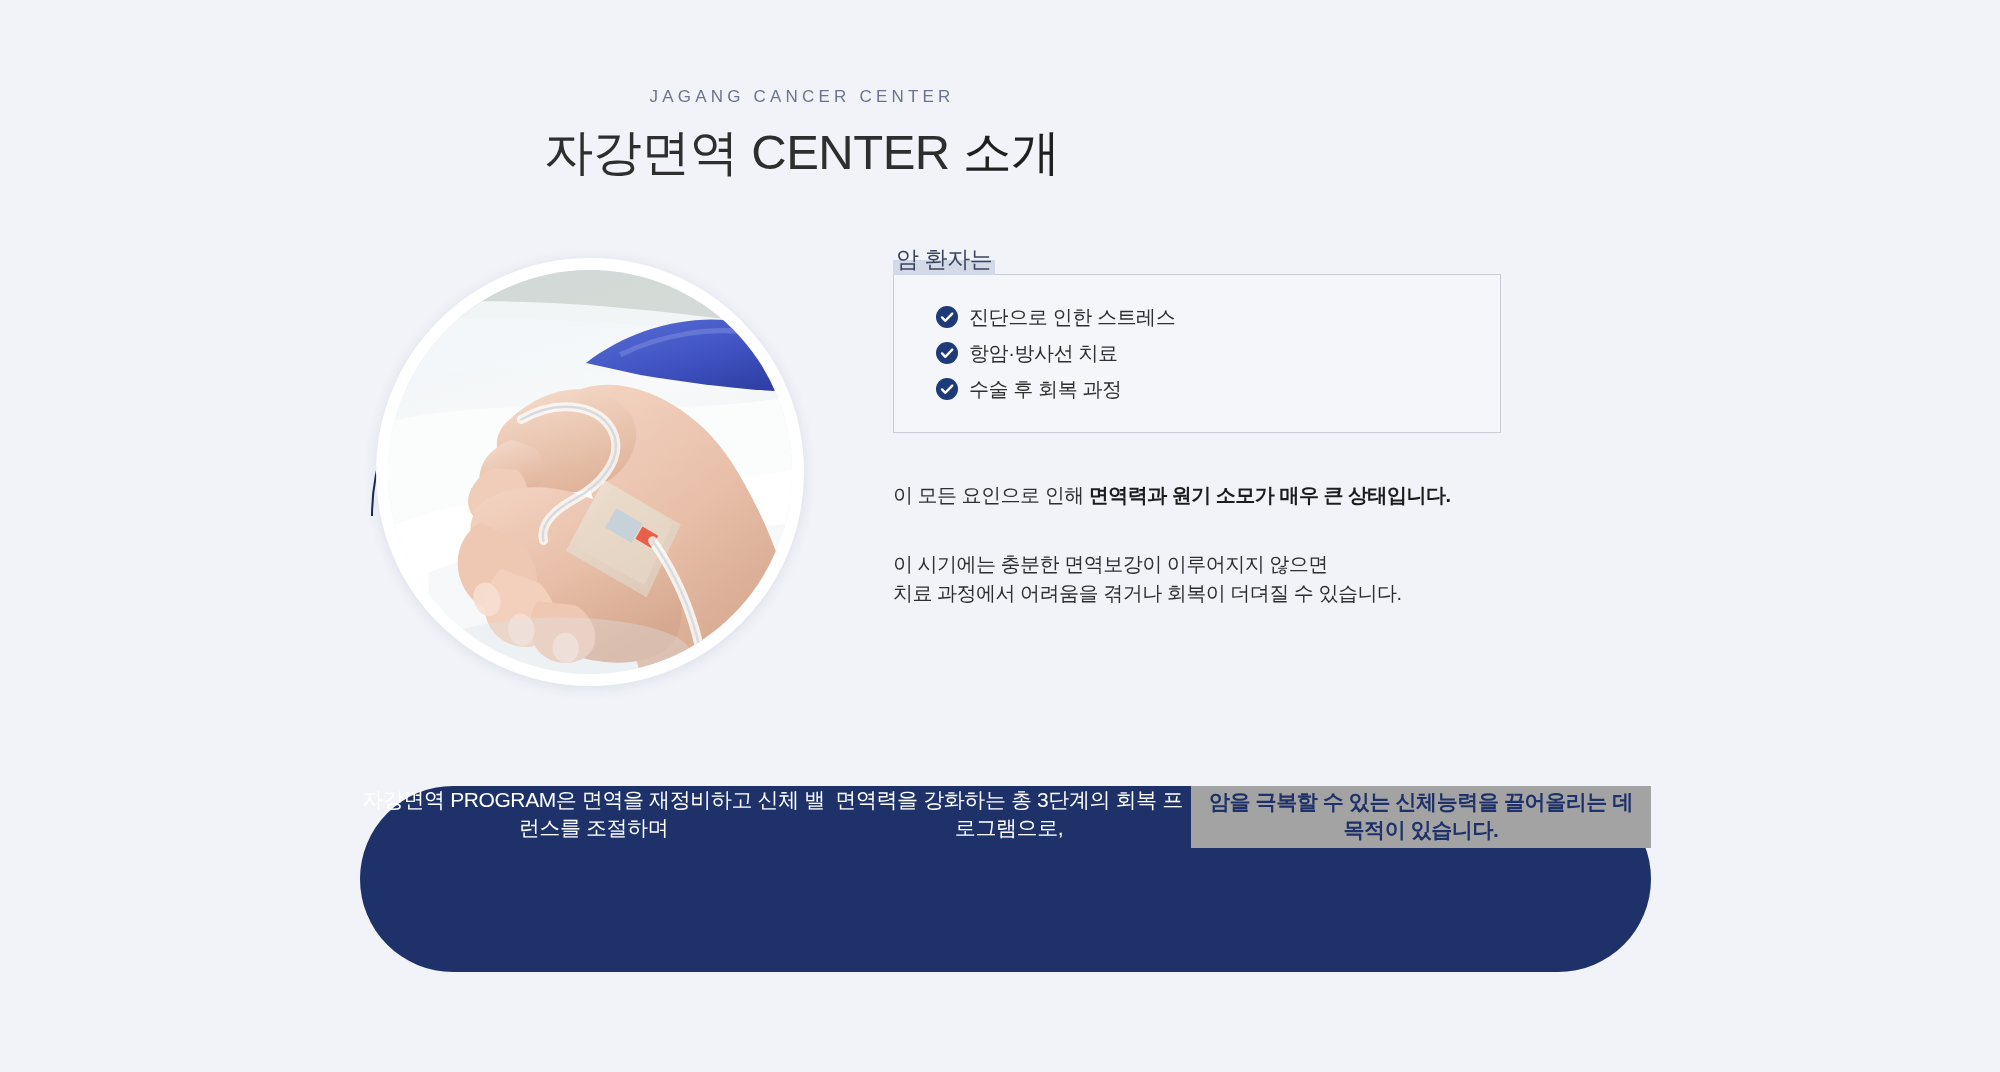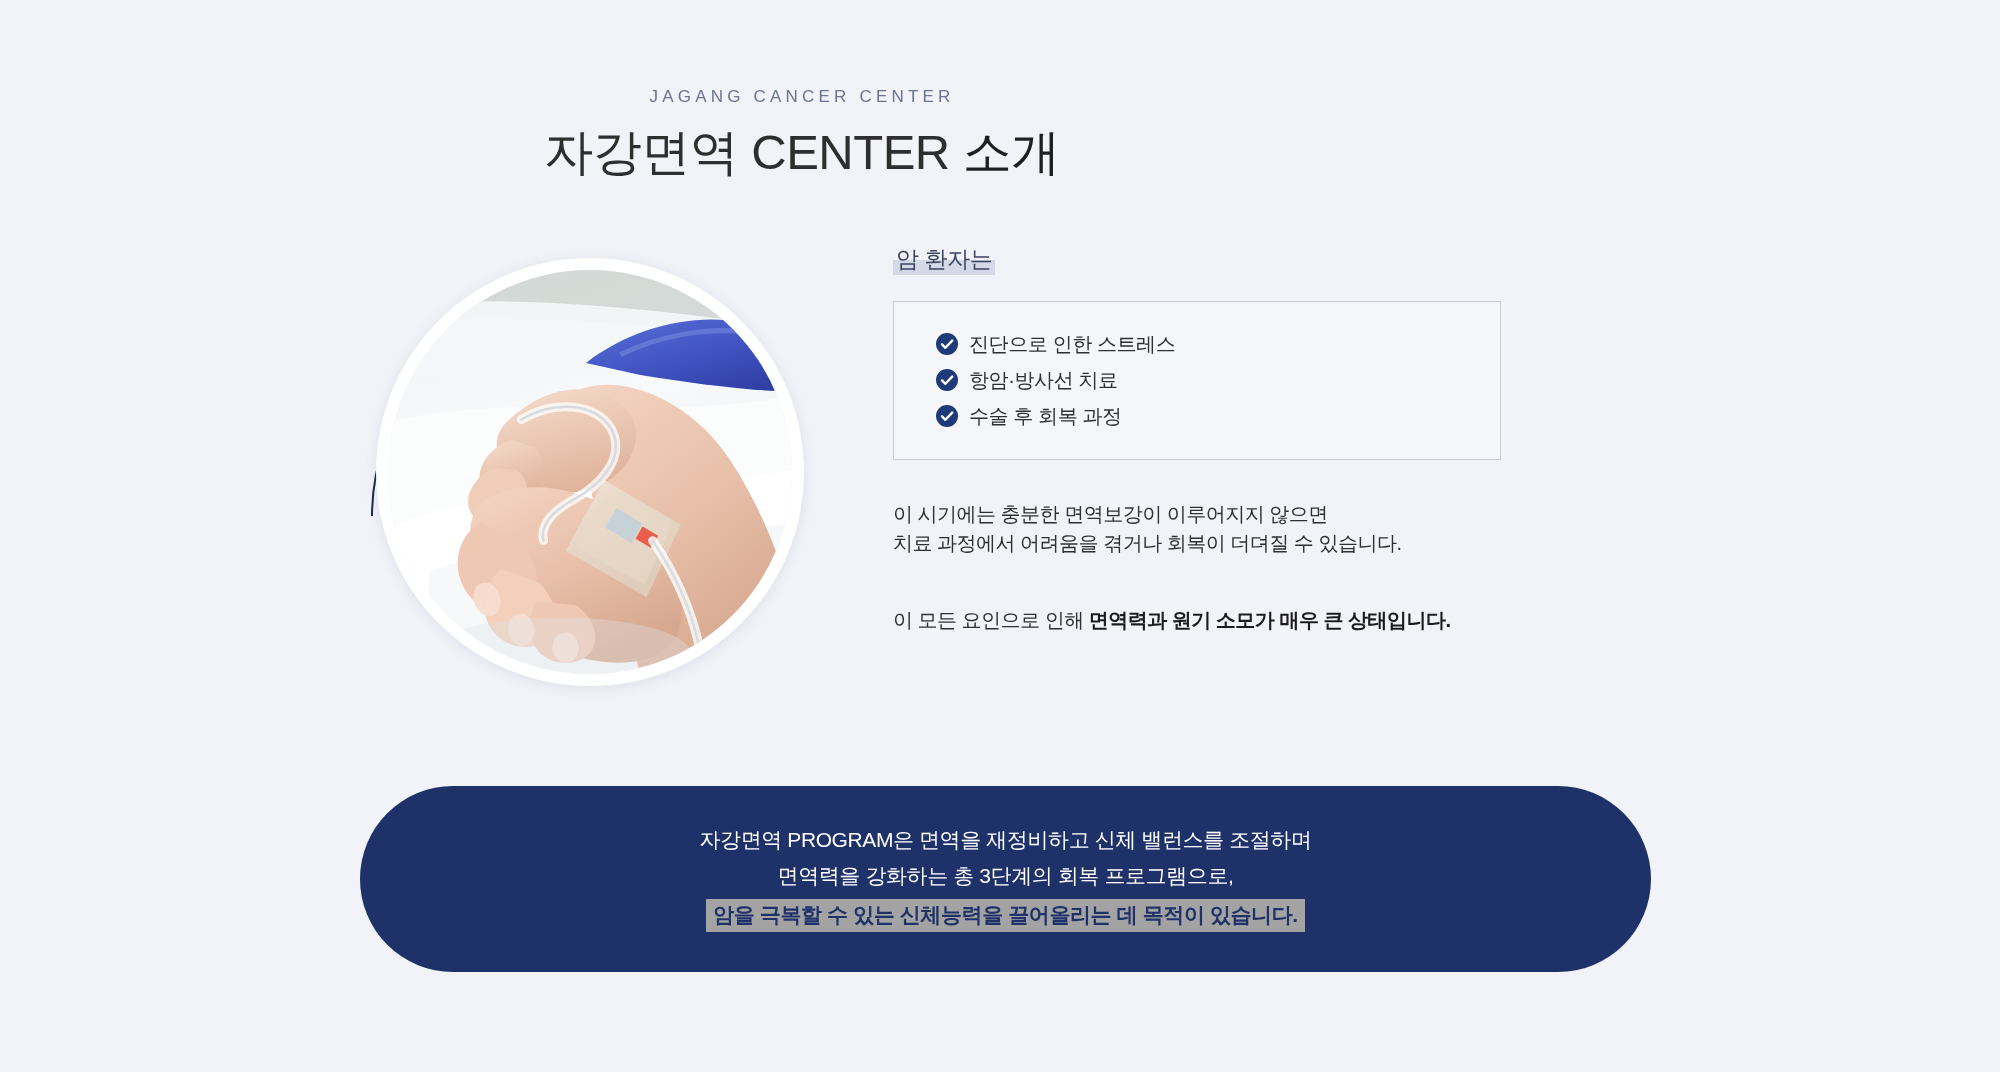--- a/index.html
+++ b/index.html
@@ -101,21 +101,20 @@
   .right-col {
     position: absolute;
     left: 893px;
     top: 0;
     width: 700px;
   }
 
   .kicker-wrap {
     display: inline-block;
     position: relative;
-    margin-bottom: 27px;
   }
   .kicker {
     position: relative;
     z-index: 2;
     font-size: 23px;
     font-weight: 500;
     color: #3a4560;
     letter-spacing: -0.4px;
     padding: 0 3px;
     line-height: 1.2;
@@ -171,22 +170,22 @@
   
   .banner {
     position: absolute;
     left: 360px;
     top: 786px;
     width: 1291px;
     height: 186px;
     background: #1e3269;
     border-radius: 93px;
     display: flex;
-    flex-direction: column;
-    align-items: center;
+    flex-direction: row;
+    align-items: flex-start;
     justify-content: center;
     gap: 8px;
   }
 
   .banner-line {
     font-size: 21px;
     color: #ffffff;
     letter-spacing: -0.4px;
     line-height: 1.35;
     text-align: center;
@@ -321,26 +320,26 @@
       <div class="check-item">
         <svg class="check-icon" viewBox="0 0 22 22">
           <circle cx="11" cy="11" r="11" fill="#1e3a77"></circle>
           <path d="M6 11.4 L9.4 14.8 L16.2 7.6" fill="none" stroke="#ffffff" stroke-width="2.4" stroke-linecap="round" stroke-linejoin="round"></path>
         </svg>
         <span class="check-label">수술 후 회복 과정</span>
       </div>
 
     </div>
 
+    <p class="para p1"><span>이 모든 요인으로 인해 </span><span class="bold">면역력과 원기 소모가 매우 큰 상태입니다.</span></p>
+
     <p class="para p2">
       <span>이 시기에는 충분한 면역보강이 이루어지지 않으면</span><br>
       <span>치료 과정에서 어려움을 겪거나 회복이 더뎌질 수 있습니다.</span>
     </p>
-
-    <p class="para p1"><span>이 모든 요인으로 인해 </span><span class="bold">면역력과 원기 소모가 매우 큰 상태입니다.</span></p>
 
   </div>
 </div>
 
 <div class="banner">
   <div class="banner-line">자강면역 PROGRAM은 면역을 재정비하고 신체 밸런스를 조절하며</div>
   <div class="banner-line">면역력을 강화하는 총 3단계의 회복 프로그램으로,</div>
   <div class="banner-line highlight">암을 극복할 수 있는 신체능력을 끌어올리는 데 목적이 있습니다.</div>
 </div>
 

